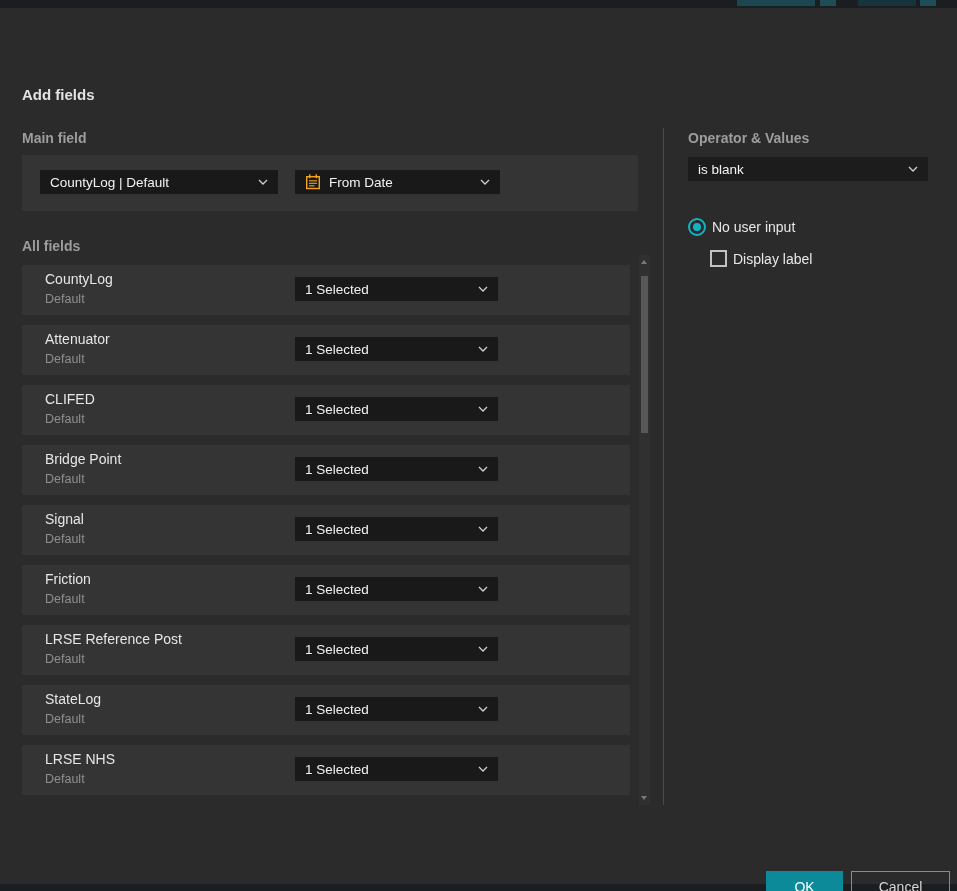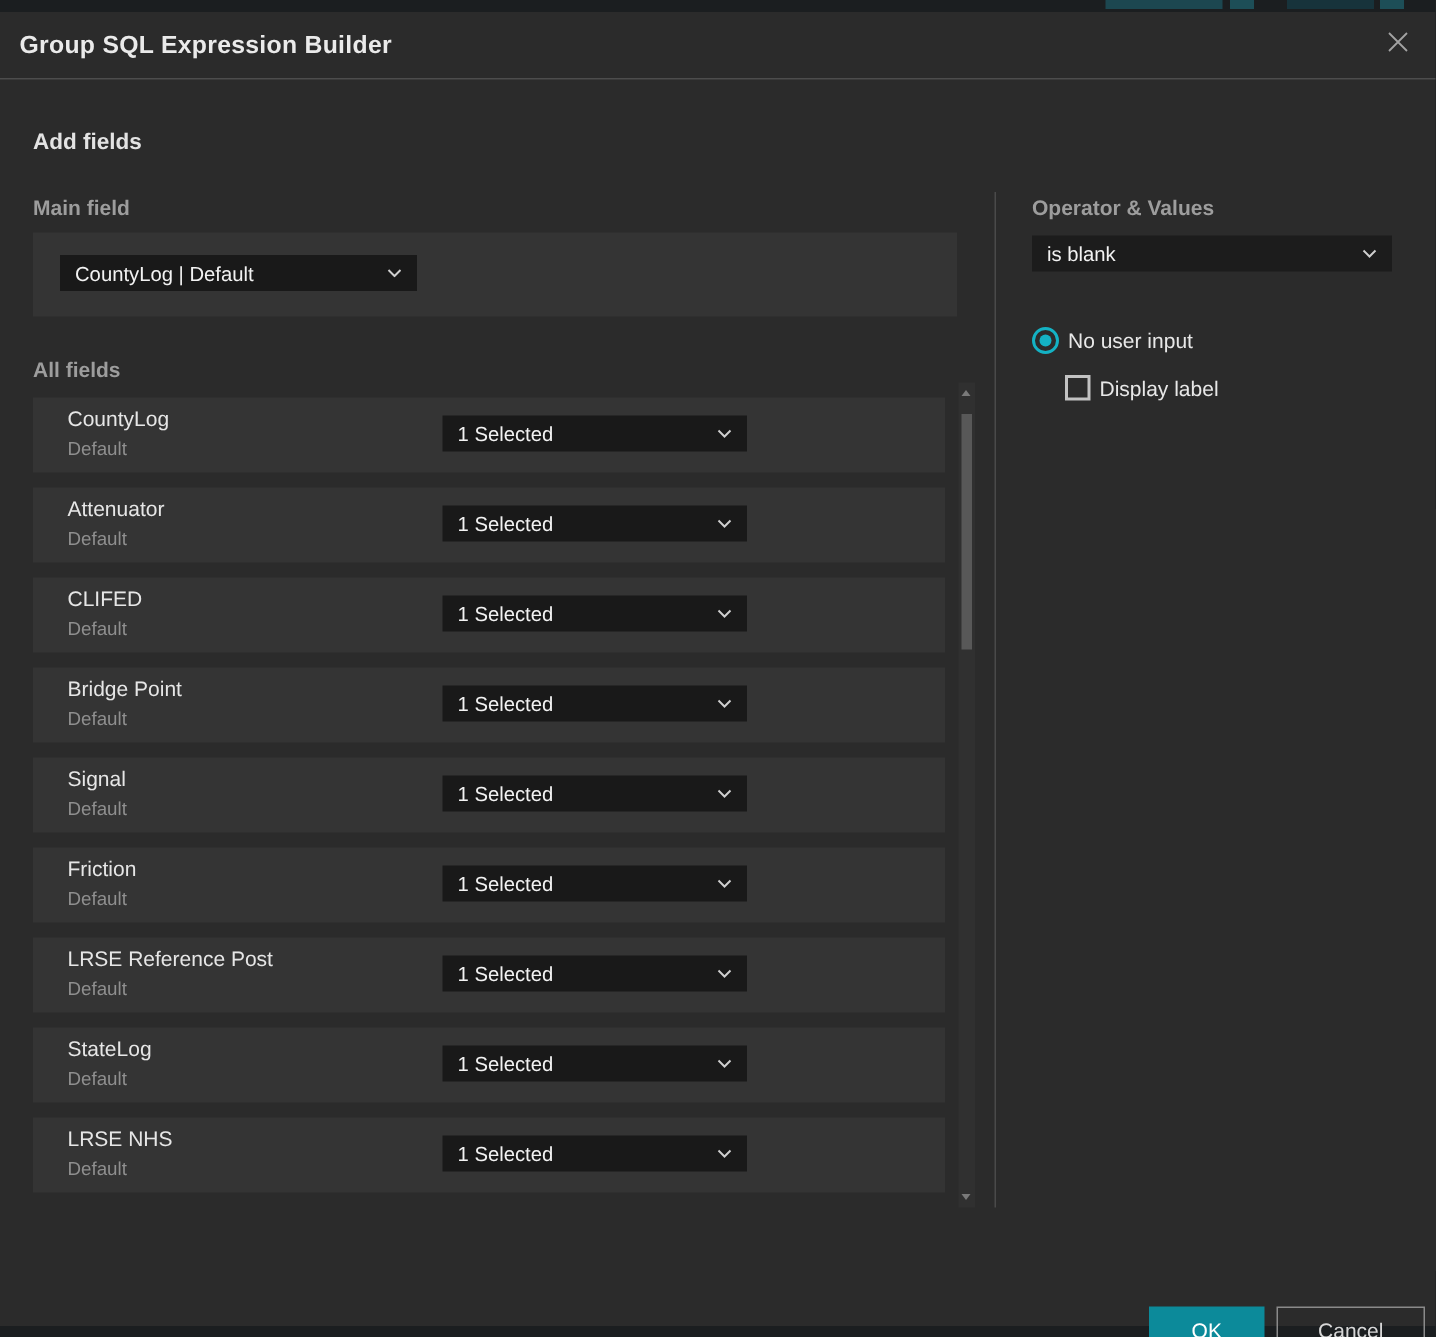--- a/index.html
+++ b/index.html
@@ -55,38 +55,46 @@
 </head>
 <body>
 
 <div class="frag" style="left:737px;width:78px;background:#1c4750;"></div>
 <div class="frag" style="left:820px;width:16px;background:#1d4e57;"></div>
 <div class="frag" style="left:858px;width:58px;background:#17333b;"></div>
 <div class="frag" style="left:920px;width:16px;background:#1d4e57;"></div>
 
 <div class="dialog">
 
-  <div class="titlebar">
-    <div class="title">Group SQL Expression Builder</div>
-    <div class="close-btn">
-      <span>
-        <svg width="16" height="16" viewBox="0 0 16 16">
-            <path d="M2 2 L14 14 M14 2 L2 14" stroke="#a3a3a3" stroke-width="1.2" fill="none"></path>
-          </svg>
-      </span>
-    </div>
-  </div>
 
   <div class="heading">Add fields</div>
 
   <div class="sublabel" style="left:22px;top:122px;">Main field</div>
 
   <div class="main-panel">
     <div class="dd" style="left:18px;top:15px;width:238px;">
       <span>CountyLog | Default</span>
+      <span class="chev">
+        <svg width="10" height="6" viewBox="0 0 10 6">
+            <path d="M1 1 L5 5 L9 1" fill="none" stroke="#cfcfcf" stroke-width="1.3"></path>
+          </svg>
+      </span>
+    </div>
+    <div class="dd" style="left:273px;top:15px;width:205px;">
+      <span class="cal">
+        <svg width="16" height="16" viewBox="0 0 16 16" fill="none" stroke="#f3a41f">
+          <rect x="1.7" y="2.7" width="12.6" height="11.8" stroke-width="1.4"></rect>
+          <line x1="4.7" y1="0.3" x2="4.7" y2="4.2" stroke-width="1.4"></line>
+          <line x1="11.3" y1="0.3" x2="11.3" y2="4.2" stroke-width="1.4"></line>
+          <line x1="4" y1="6.8" x2="12" y2="6.8" stroke-width="1.1"></line>
+          <line x1="4" y1="9.3" x2="12" y2="9.3" stroke-width="1.1"></line>
+          <line x1="4" y1="11.8" x2="9.5" y2="11.8" stroke-width="1.1"></line>
+        </svg>
+      </span>
+      <span>From Date</span>
       <span class="chev">
         <svg width="10" height="6" viewBox="0 0 10 6">
             <path d="M1 1 L5 5 L9 1" fill="none" stroke="#cfcfcf" stroke-width="1.3"></path>
           </svg>
       </span>
     </div>
   </div>
 
   <div class="sublabel" style="left:22px;top:230px;">All fields</div>
 

